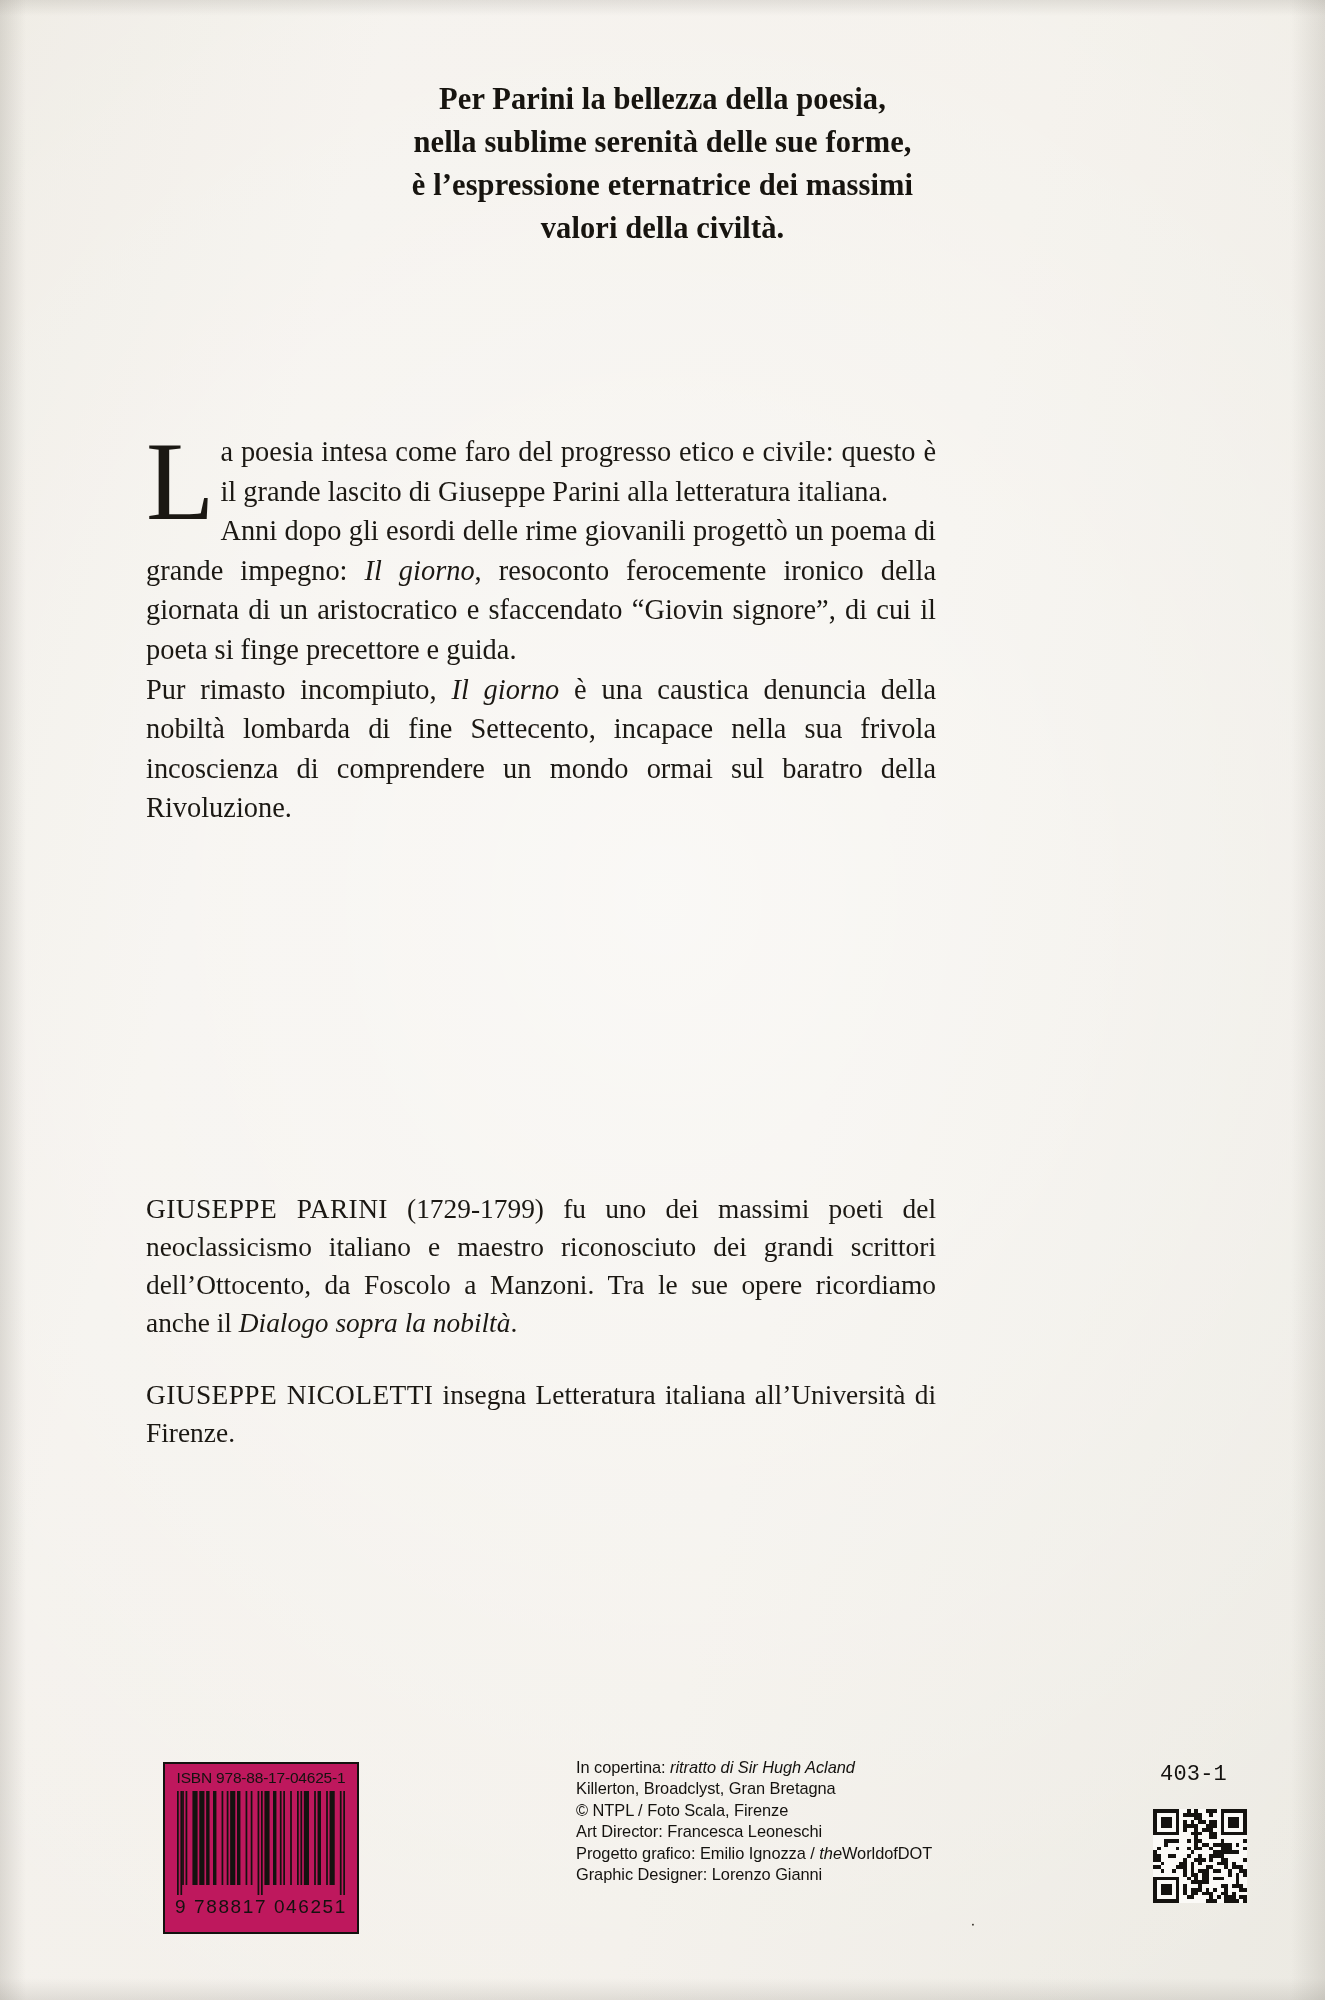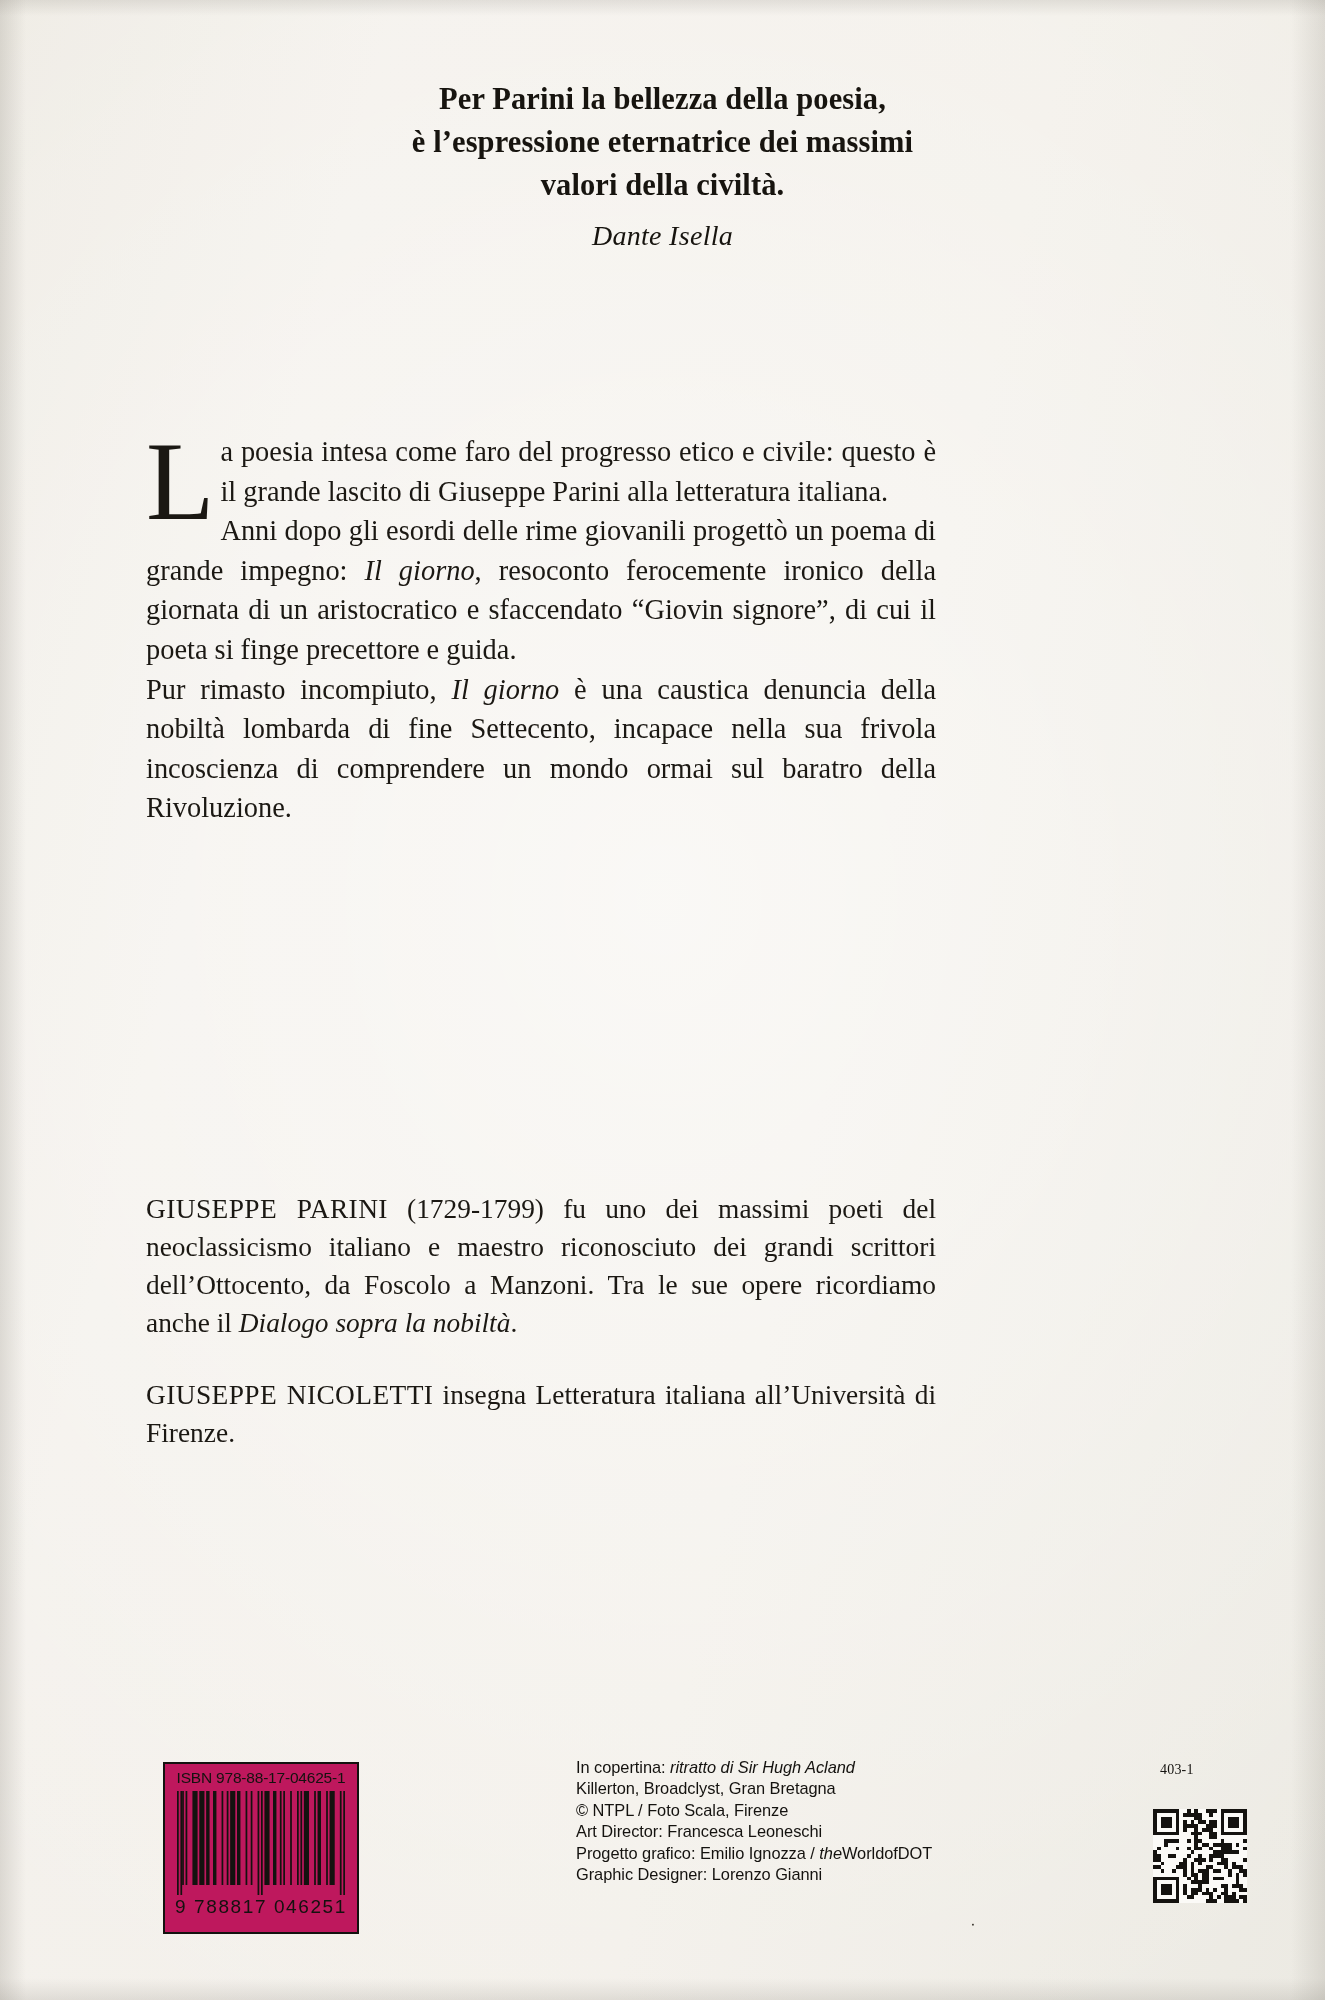--- a/index.html
+++ b/index.html
@@ -220,22 +220,22 @@
     letter-spacing: -0.05px;
   }
   .credits div { white-space: nowrap; }
   .credits i { font-style: italic; }
 
   
   .code-number {
     position: absolute;
     left: 1160px;
     top: 27px;
-    font-family: Liberation Serif, serif;
-    font-size: 14px;
+    font-family: Liberation Mono, monospace;
+    font-size: 22px;
     color: #14120f;
     letter-spacing: 0.2px;
   }
   .qr {
     position: absolute;
     left: 1153px;
     top: 74px;
     width: 94px;
     height: 94px;
     background: #fbfaf7;
@@ -258,23 +258,23 @@
 <div class="paper"></div>
 <div class="edge-left"></div>
 <div class="edge-top"></div>
 <div class="edge-right"></div>
 <div class="edge-bottom"></div>
 
 <div class="content">
 
   <div class="epigraph">
     <span class="eline">Per Parini la bellezza della poesia,</span>
+    <span class="eline">nella sublime serenità delle sue forme,</span>
     <span class="eline">è l’espressione eternatrice dei massimi</span>
     <span class="eline">valori della civiltà.</span>
-    <span class="epigraph-attrib">Dante Isella</span>
   </div>
 
   <div class="blurb">
     <p class="first"><span class="dropcap">L</span><span>a poesia intesa come faro del progresso etico e civile: questo è il grande lascito di Giuseppe Parini alla letteratura italiana.</span></p>
     <p><span>Anni dopo gli esordi delle rime giovanili progettò un poema di grande impegno: </span><i>Il giorno</i><span>, resoconto ferocemente ironico della giornata di un aristocratico e sfaccendato “Giovin signore”, di cui il poeta si finge precettore e guida.</span></p>
     <p><span>Pur rimasto incompiuto, </span><i>Il giorno</i><span> è una caustica denuncia della nobiltà lombarda di fine Settecento, incapace nella sua frivola incoscienza di comprendere un mondo ormai sul baratro della Rivoluzione.</span></p>
   </div>
 
   <div class="bios">
     <p><span class="smallcaps">GIUSEPPE PARINI</span><span> (1729-1799) </span><span>fu uno dei massimi poeti del neoclassicismo italiano e maestro riconosciuto dei grandi scrittori dell’Ottocento, da Foscolo a Manzoni. Tra le sue opere ricordiamo anche il </span><i>Dialogo sopra la nobiltà</i><span>.</span></p>

